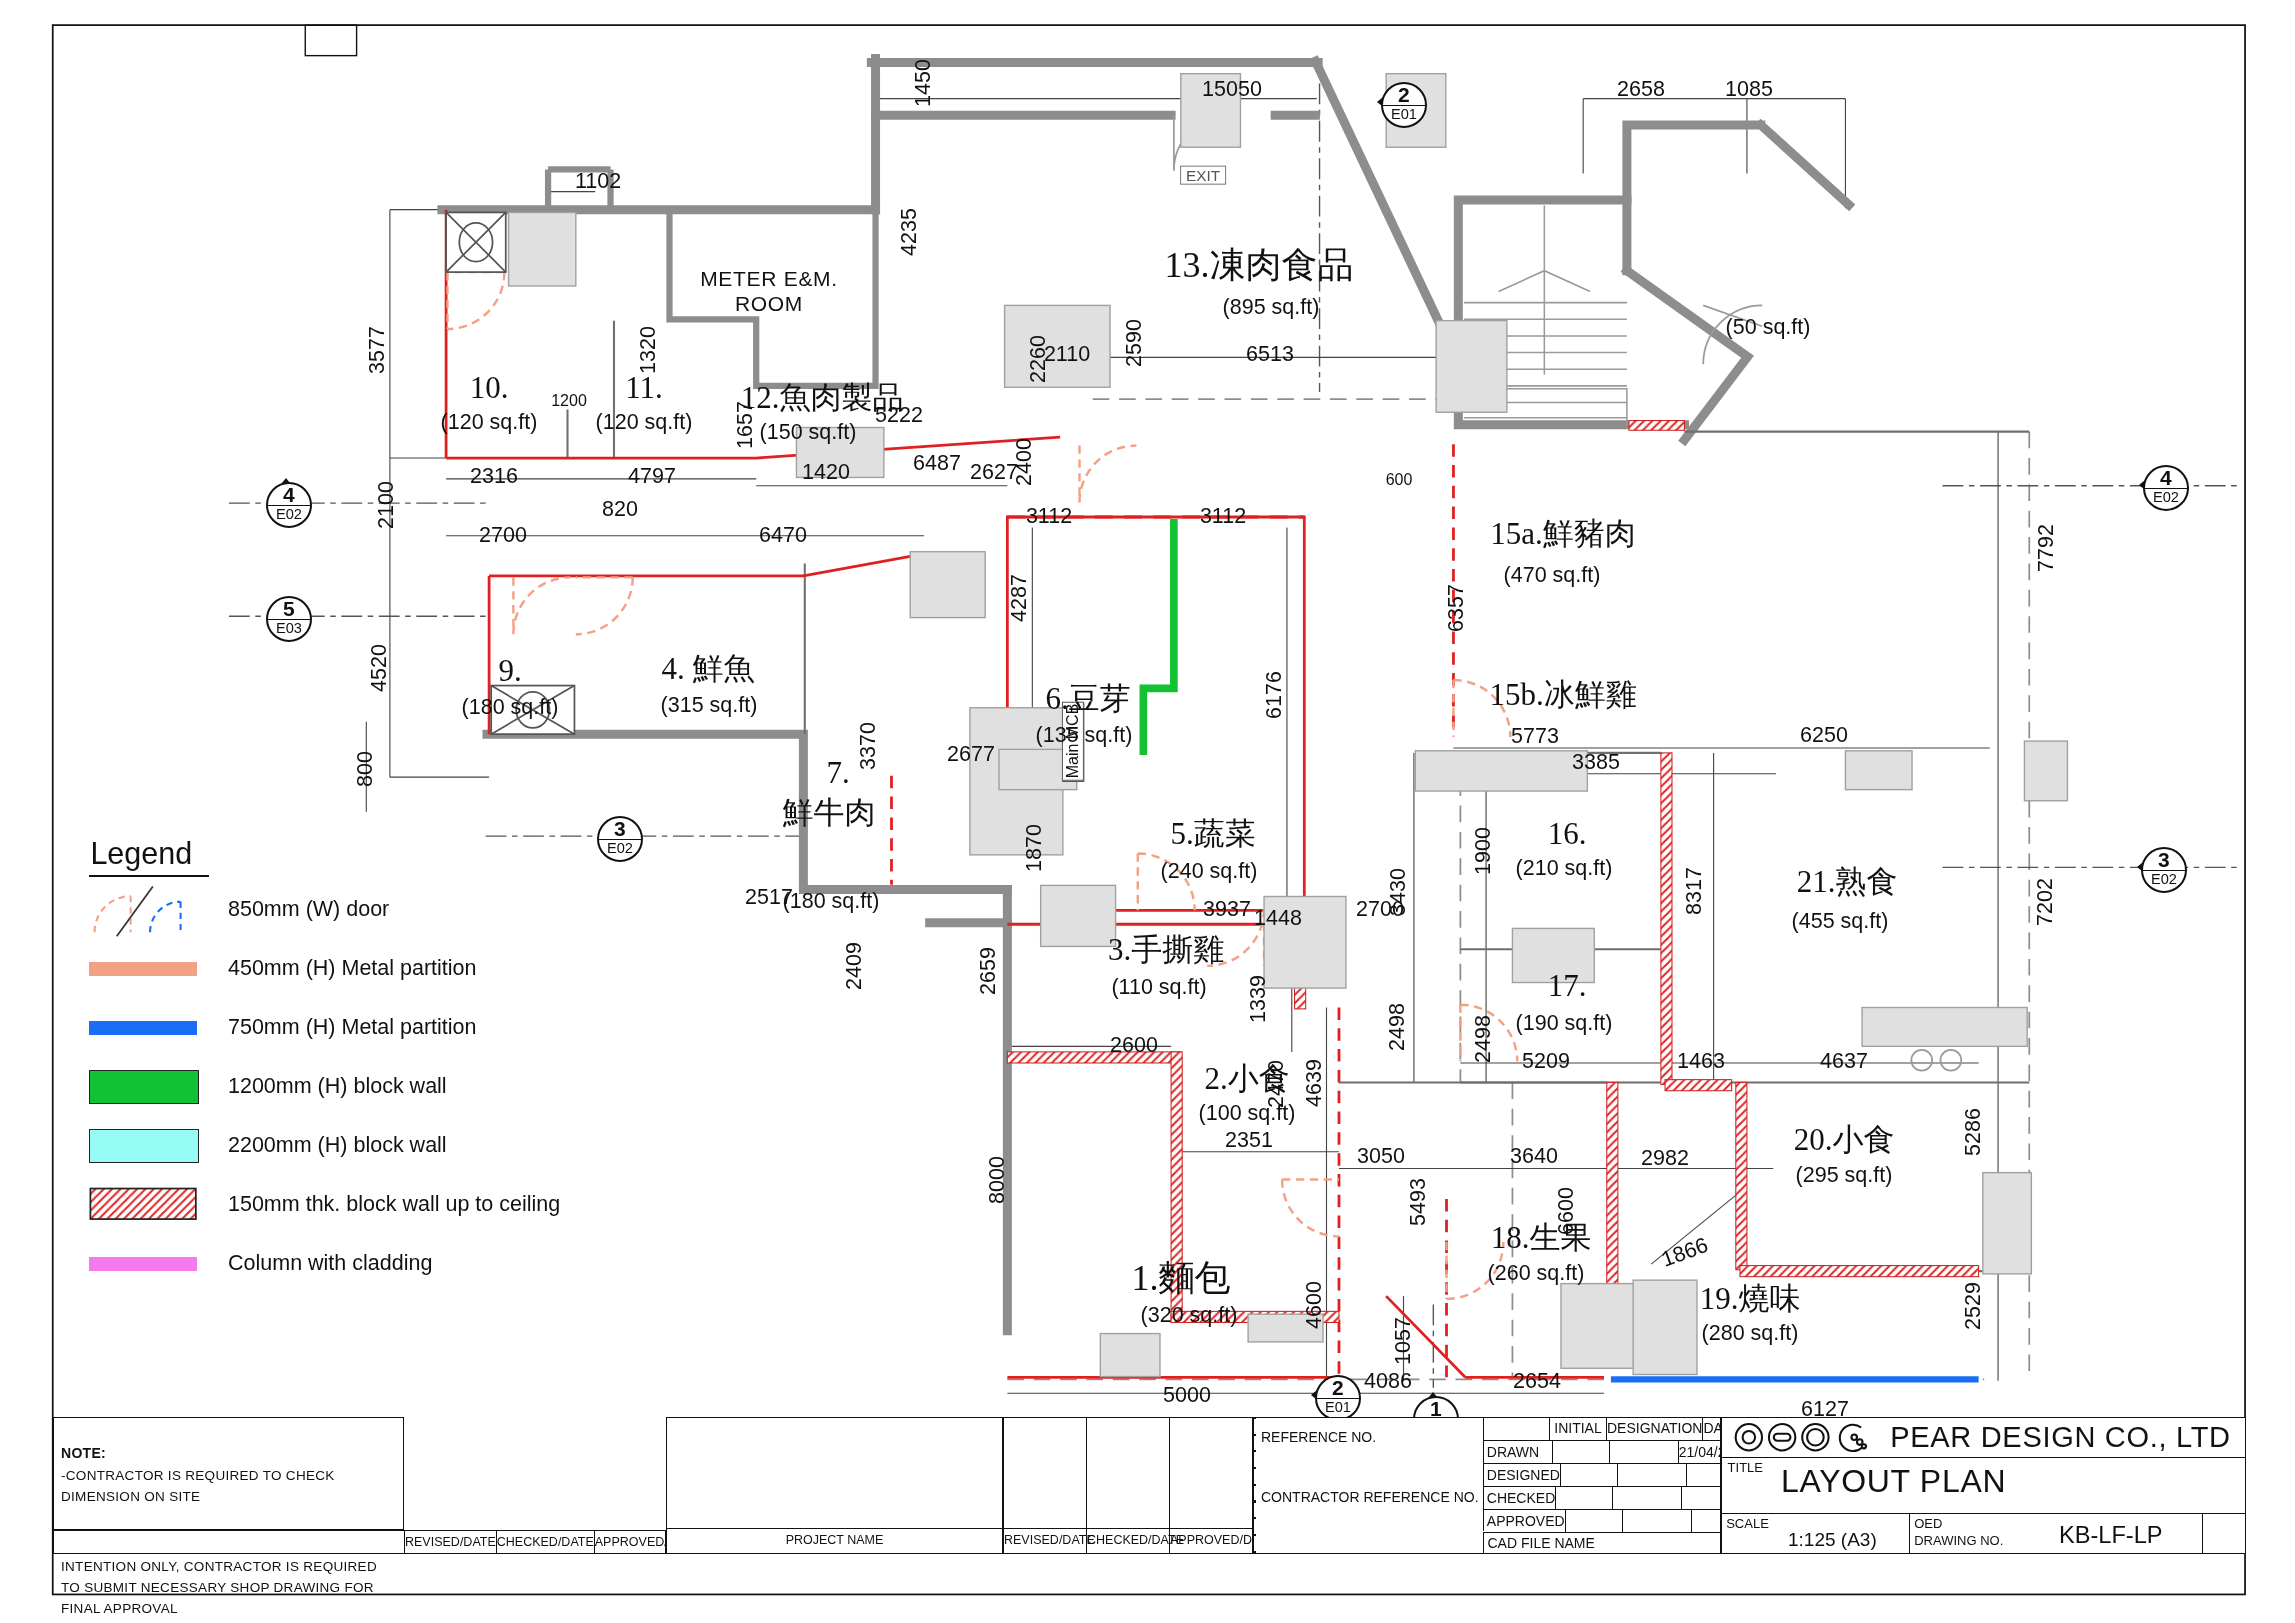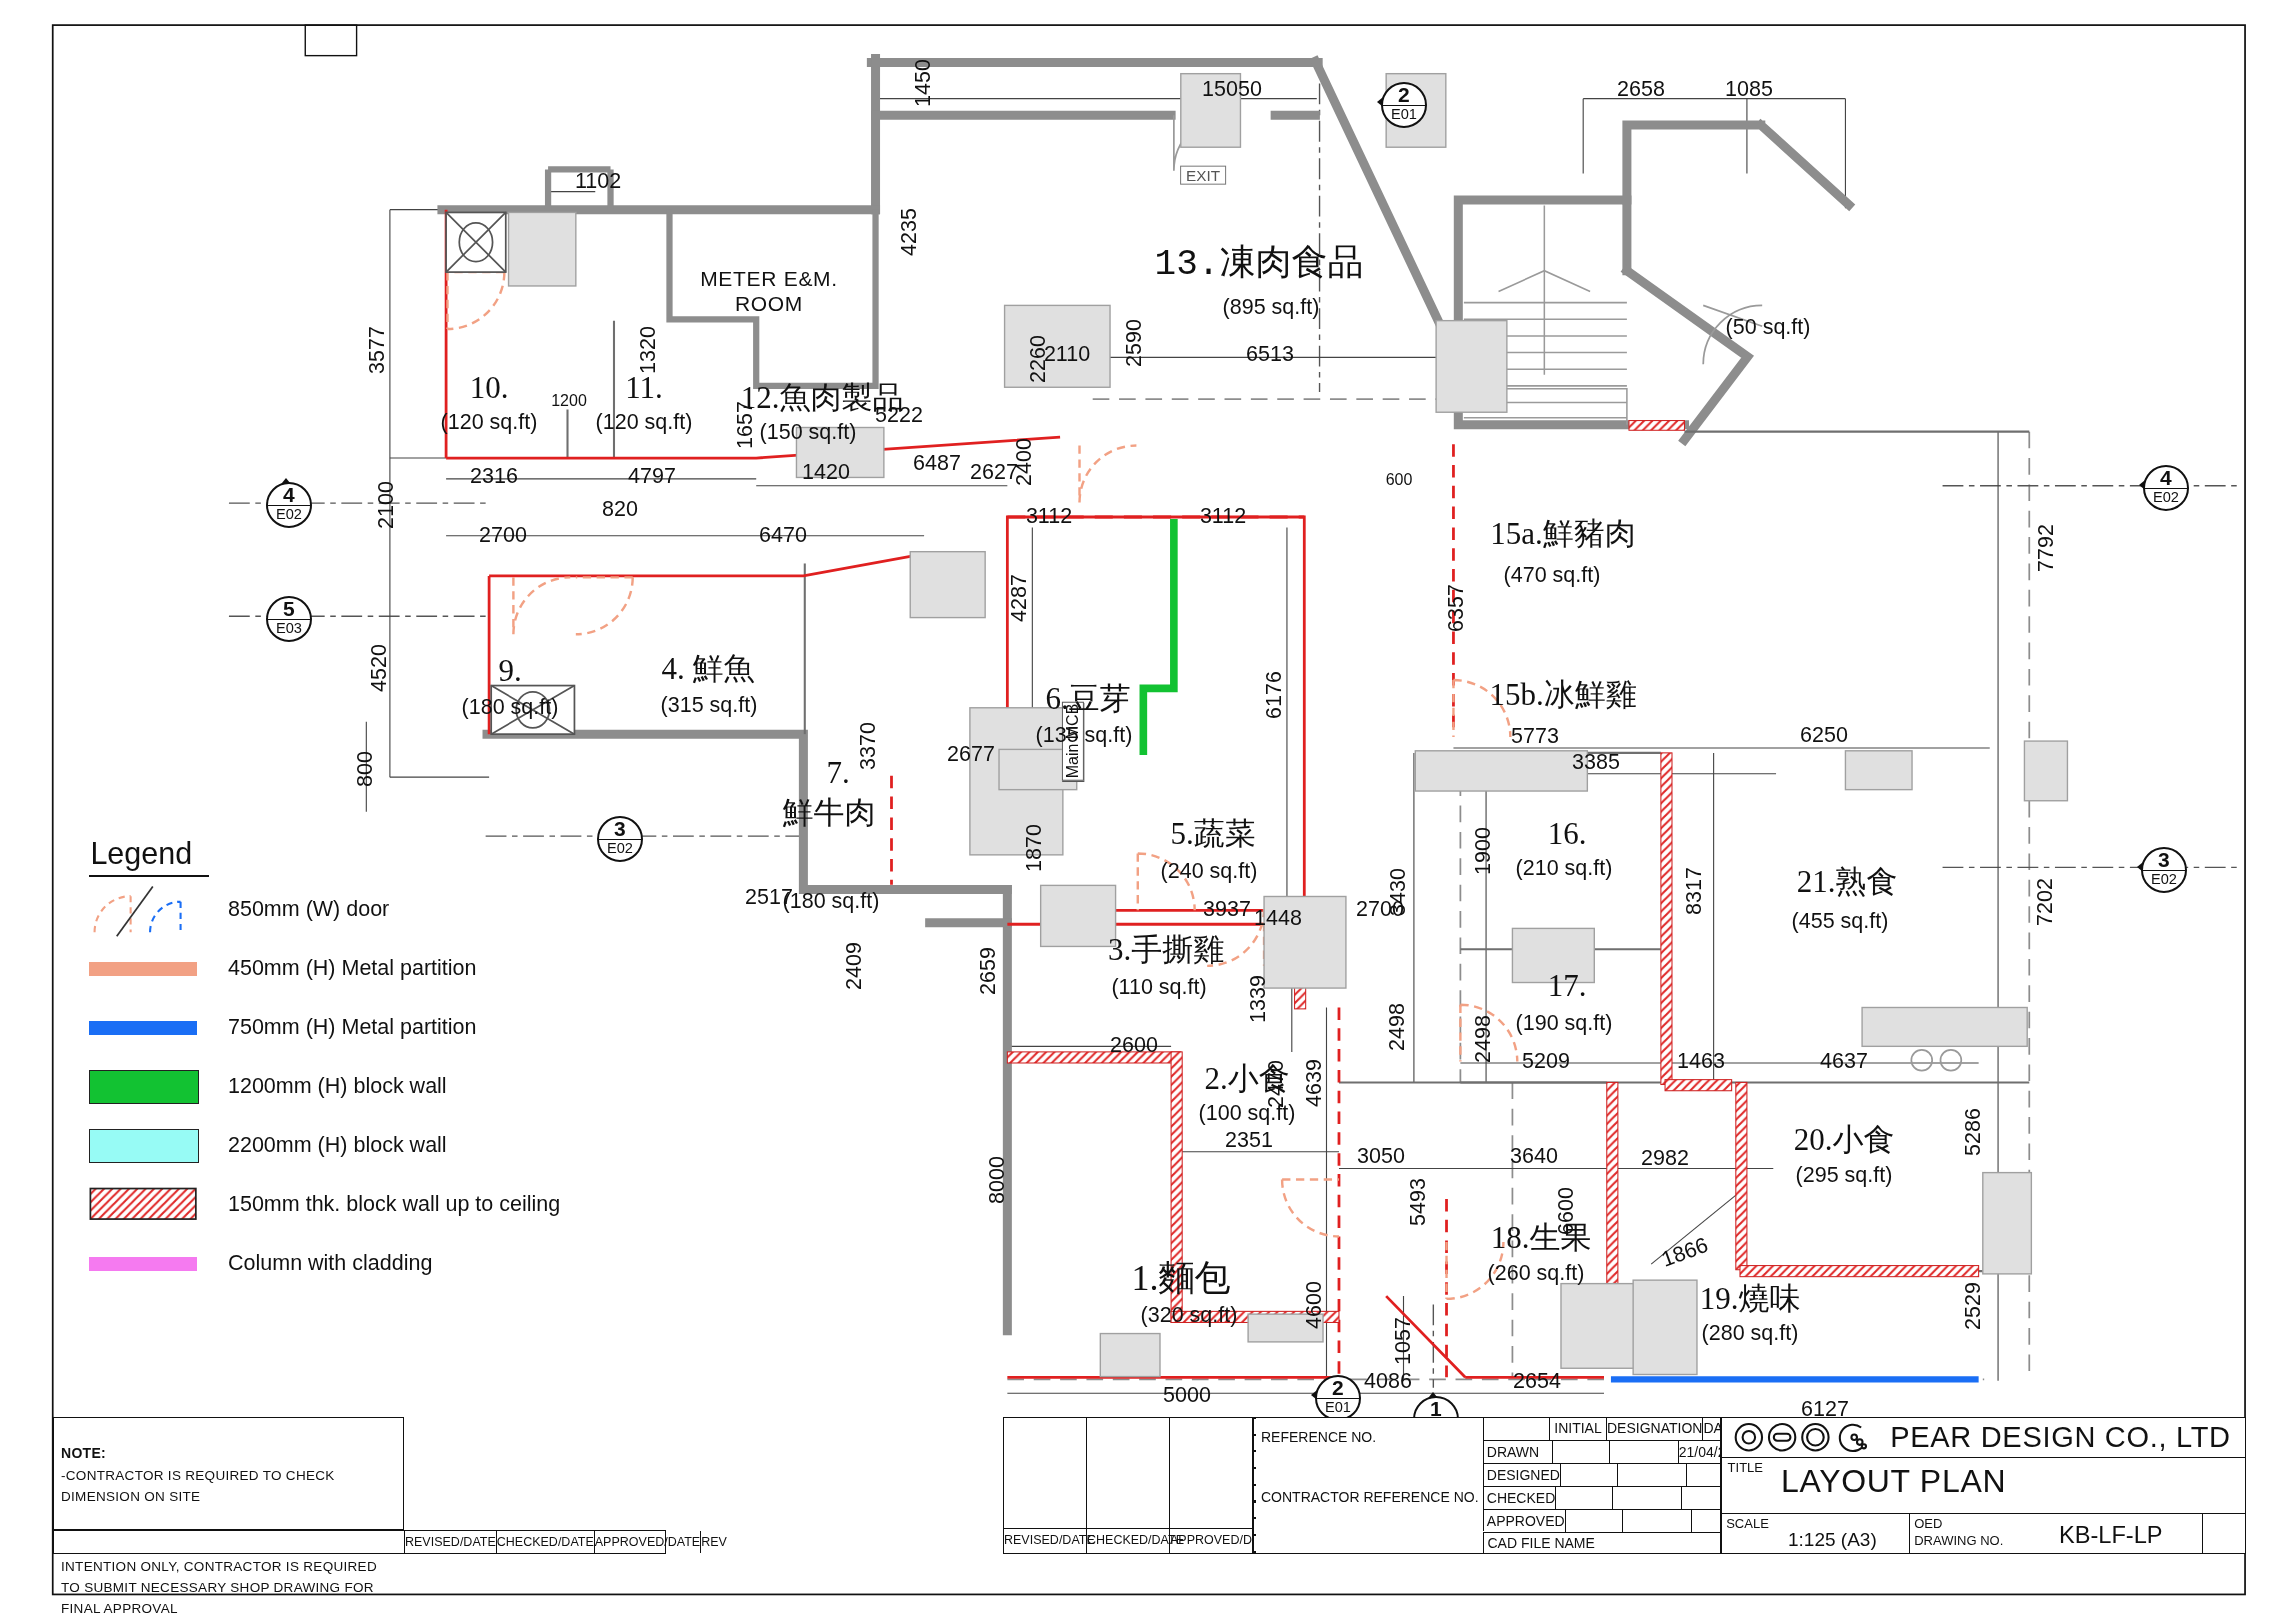--- a/index.html
+++ b/index.html
@@ -303,21 +303,21 @@
       <div class="lbl c-d" style="left: 1685px; top: 1253px; transform: translate(-50%, -50%) rotate(-20deg);">1866</div>
       <div class="lbl c-d" style="left: 1974px; top: 1132px; transform: translate(-50%, -50%) rotate(-90deg);">5286</div>
       <div class="lbl c-d" style="left: 1974px; top: 1306px; transform: translate(-50%, -50%) rotate(-90deg);">2529</div>
       <div class="lbl c-b" style="left: 1073px; top: 741px; transform: translate(-50%, -50%) rotate(-90deg);">Main MCB</div>
       <div class="lbl c-r" style="left: 489px; top: 387px; transform: translate(-50%, -50%) rotate(0deg);">10.</div>
       <div class="lbl c-a" style="left: 489px; top: 423px; transform: translate(-50%, -50%) rotate(0deg);">(120 sq.ft)</div>
       <div class="lbl c-r" style="left: 644px; top: 387px; transform: translate(-50%, -50%) rotate(0deg);">11.</div>
       <div class="lbl c-a" style="left: 644px; top: 423px; transform: translate(-50%, -50%) rotate(0deg);">(120 sq.ft)</div>
       <div class="lbl c-r" style="left: 822px; top: 397px; transform: translate(-50%, -50%) rotate(0deg);">12.魚肉製品</div>
       <div class="lbl c-a" style="left: 808px; top: 433px; transform: translate(-50%, -50%) rotate(0deg);">(150 sq.ft)</div>
-      <div class="lbl c-g" style="left: 1259px; top: 265px; transform: translate(-50%, -50%) rotate(0deg); font-family: Liberation Mono, monospace;">13.凍肉食品</div>
+      <div class="lbl c-g" style="left: 1259px; top: 265px; transform: translate(-50%, -50%) rotate(0deg);">13.凍肉食品</div>
       <div class="lbl c-a" style="left: 1271px; top: 308px; transform: translate(-50%, -50%) rotate(0deg);">(895 sq.ft)</div>
       <div class="lbl c-a" style="left: 1768px; top: 328px; transform: translate(-50%, -50%) rotate(0deg);">(50 sq.ft)</div>
       <div class="lbl c-r" style="left: 510px; top: 670px; transform: translate(-50%, -50%) rotate(0deg);">9.</div>
       <div class="lbl c-a" style="left: 510px; top: 708px; transform: translate(-50%, -50%) rotate(0deg);">(180 sq.ft)</div>
       <div class="lbl c-r" style="left: 708px; top: 668px; transform: translate(-50%, -50%) rotate(0deg);">4. 鮮魚</div>
       <div class="lbl c-a" style="left: 709px; top: 706px; transform: translate(-50%, -50%) rotate(0deg);">(315 sq.ft)</div>
       <div class="lbl c-r" style="left: 838px; top: 772px; transform: translate(-50%, -50%) rotate(0deg);">7.</div>
       <div class="lbl c-r" style="left: 829px; top: 812px; transform: translate(-50%, -50%) rotate(0deg);">鮮牛肉</div>
       <div class="lbl c-a" style="left: 831px; top: 902px; transform: translate(-50%, -50%) rotate(0deg);">(180 sq.ft)</div>
       <div class="lbl c-r" style="left: 1088px; top: 698px; transform: translate(-50%, -50%) rotate(0deg);">6.豆芽</div>
@@ -473,20 +473,23 @@
   </div>
 
   <div class="tb" style="left:53px;top:1530px;width:613px;height:23.6px;border-width:1.4px;display:flex;">
     <div style="flex:0 0 350px;border-right:1.4px solid #111;"></div>
     <div class="strip-lab" style="flex:0 0 82px;border-right:1.4px solid #111;">REVISED/DATE</div>
     <div class="strip-lab" style="flex:0 0 82px;border-right:1.4px solid #111;">CHECKED/DATE</div>
     <div class="strip-lab" style="flex:0 0 72px;border-right:1.4px solid #111;">APPROVED/DATE</div>
     <div class="strip-lab" style="flex:1;">REV</div>
   </div>
 
+  <div class="tb" style="left:666px;top:1417px;width:337px;height:137px;border-width:1.4px;">
+    <div class="strip-lab" style="position:absolute;left:0;right:0;bottom:0;height:23.6px;border-top:1.4px solid #111;">PROJECT NAME</div>
+  </div>
 
   <div class="tb" style="left:1003px;top:1417px;width:250px;height:137px;border-width:1.4px;display:flex;">
     <div style="flex:1;border-right:1.4px solid #111;position:relative;">
       <div class="strip-lab" style="position:absolute;left:0;right:0;bottom:0;height:23.6px;border-top:1.4px solid #111;">REVISED/DATE</div>
     </div>
     <div style="flex:1;border-right:1.4px solid #111;position:relative;">
       <div class="strip-lab" style="position:absolute;left:0;right:0;bottom:0;height:23.6px;border-top:1.4px solid #111;">CHECKED/DATE</div>
     </div>
     <div style="flex:1;position:relative;">
       <div class="strip-lab" style="position:absolute;left:0;right:0;bottom:0;height:23.6px;border-top:1.4px solid #111;">APPROVED/DATE</div>

